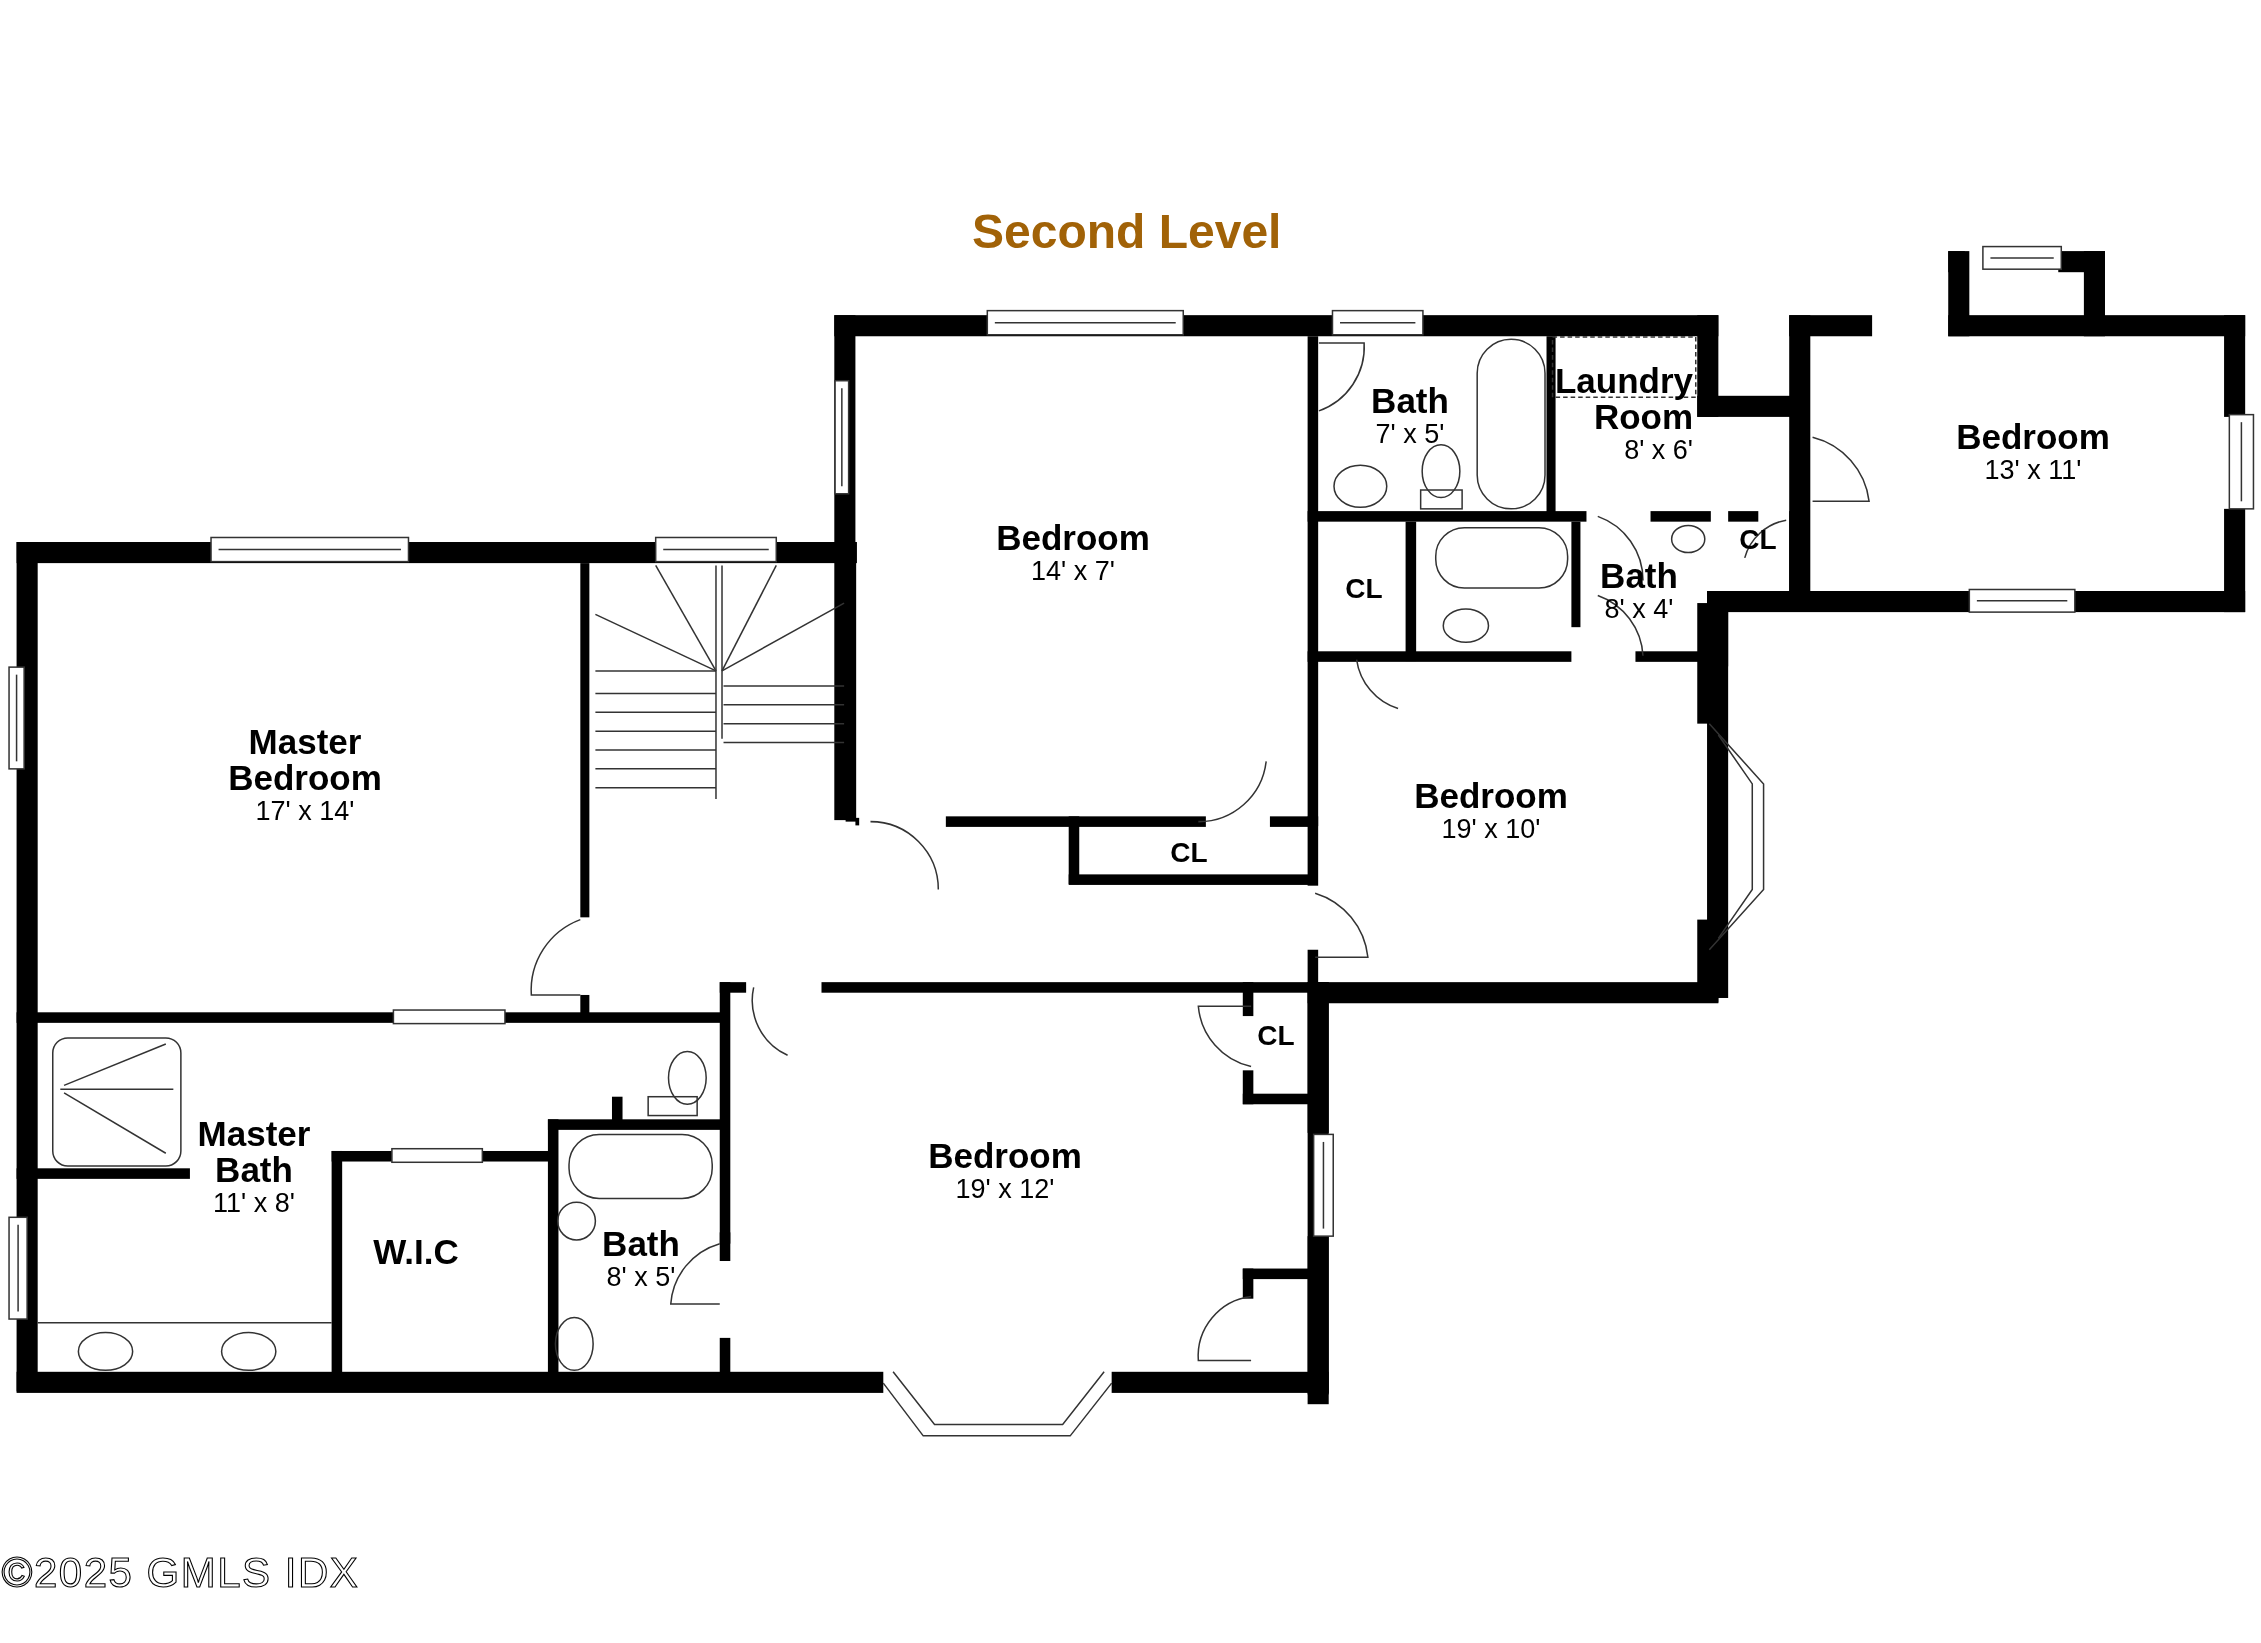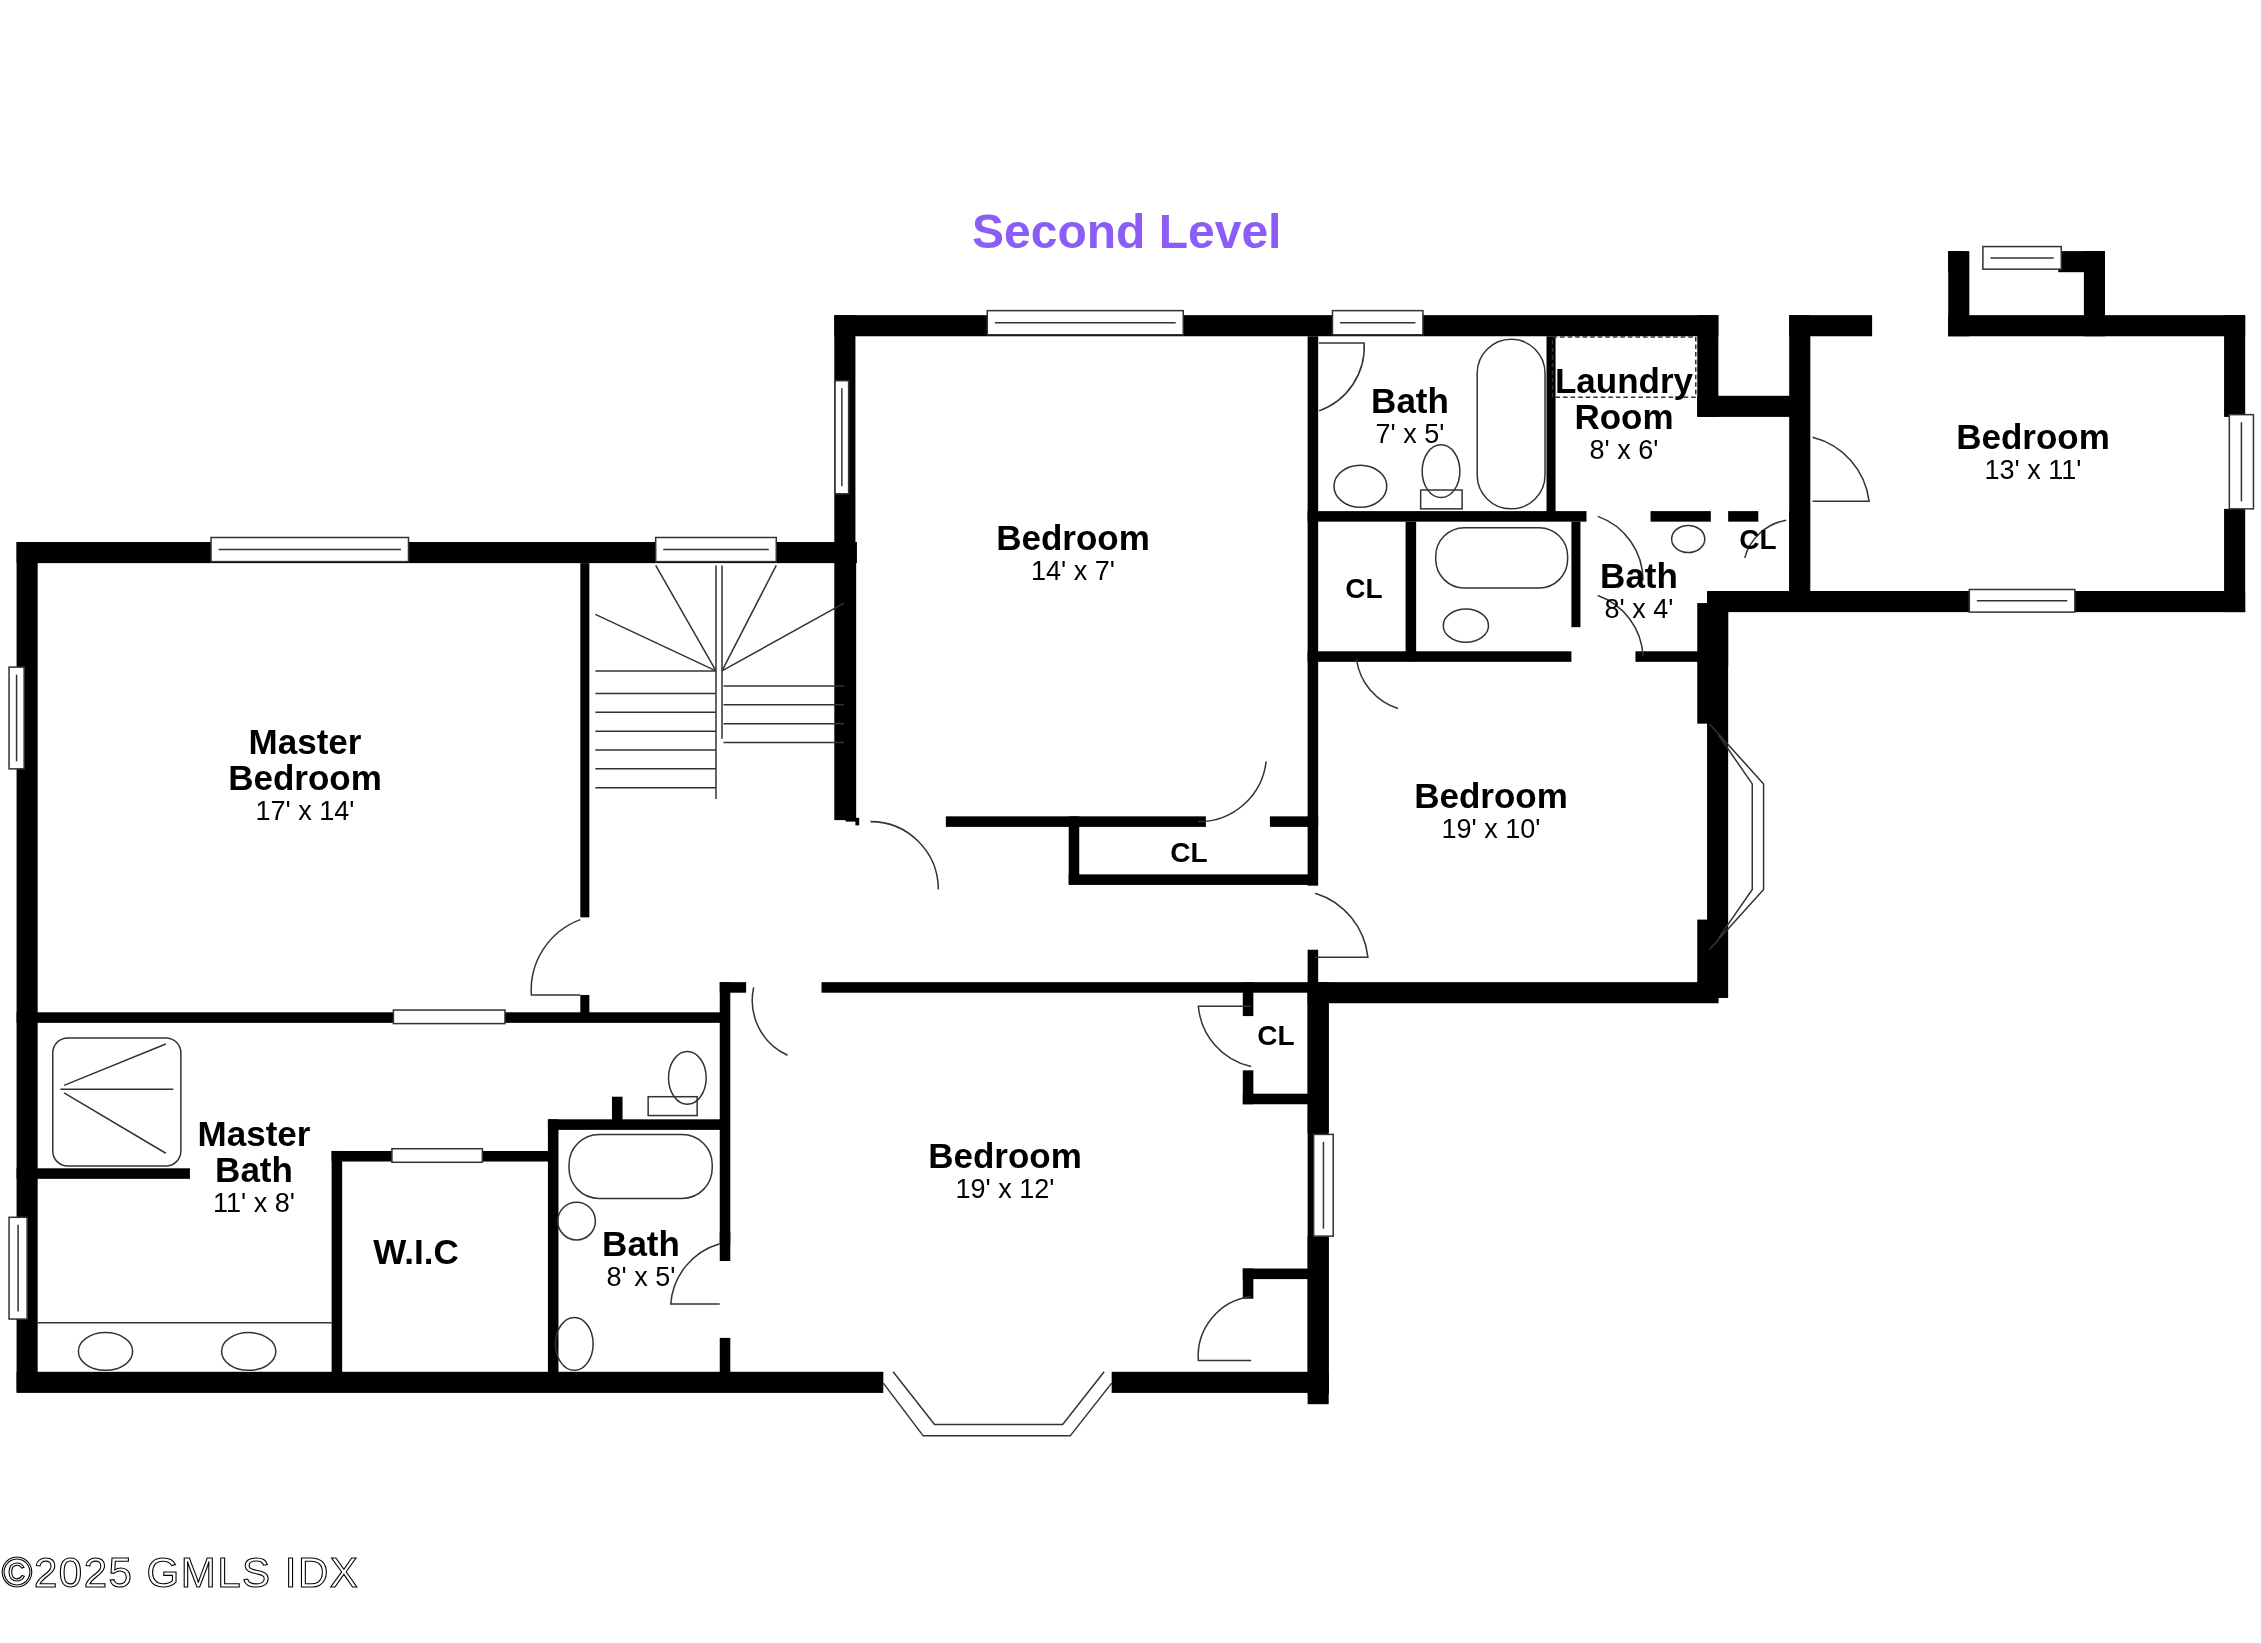--- a/index.html
+++ b/index.html
@@ -1,18 +1,18 @@
 <!DOCTYPE html>
 <html style="font-size:12px"><head>
   <meta charset="utf-8">
   <style>
     html, body { margin: 0; padding: 0; background: #ffffff; }
     body { width: 2261px; height: 1644px; position: relative; overflow: hidden; font-family: "Liberation Sans", sans-serif; }
     #plan { position: absolute; left: 0; top: 0; }
-    .title { position: absolute; left: 972px; top: 204px; font-weight: bold; font-size: 48px; color: #8b5cf6; letter-spacing: 0px; }
+    .title { position: absolute; left: 972px; top: 204px; font-weight: bold; font-size: 48px; color: #a16207; letter-spacing: 0px; }
     .label { position: absolute; text-align: center; color: #000; transform: translateX(-50%); white-space: nowrap; line-height: 1.0; }
     .label .name { font-weight: bold; font-size: 35px; display: block; line-height: 36px; }
     .label .dim { font-size: 27px; display: block; line-height: 30px; }
     .label.cl .name { font-size: 28px; }
     .copyright { position: absolute; left: 1.5px; top: 1549px; font-size: 42px; color: #fff; -webkit-text-stroke: 1.1px #000; letter-spacing: 1.5px; }
   </style>
 </head>
 <body>
 
 <svg id="plan" width="2261" height="1644" viewBox="0 0 3000 2181" xmlns="http://www.w3.org/2000/svg">
@@ -210,21 +210,21 @@
 <div class="label" style="left:1073px; top:520px;">
   <span class="name">Bedroom</span>
   <span class="dim">14' x 7'</span>
 </div>
 
 <div class="label" style="left:1410px; top:383px;">
   <span class="name">Bath</span>
   <span class="dim">7' x 5'</span>
 </div>
 
-<div class="label" style="left:1624px; top:363px;">
+<div class="label" style="left:1624px; top:363px;text-align:right;">
   <span class="name">Laundry</span>
   <span class="name">Room</span>
   <span class="dim">8' x 6'</span>
 </div>
 
 <div class="label" style="left:2033px; top:419px;">
   <span class="name">Bedroom</span>
   <span class="dim">13' x 11'</span>
 </div>
 

